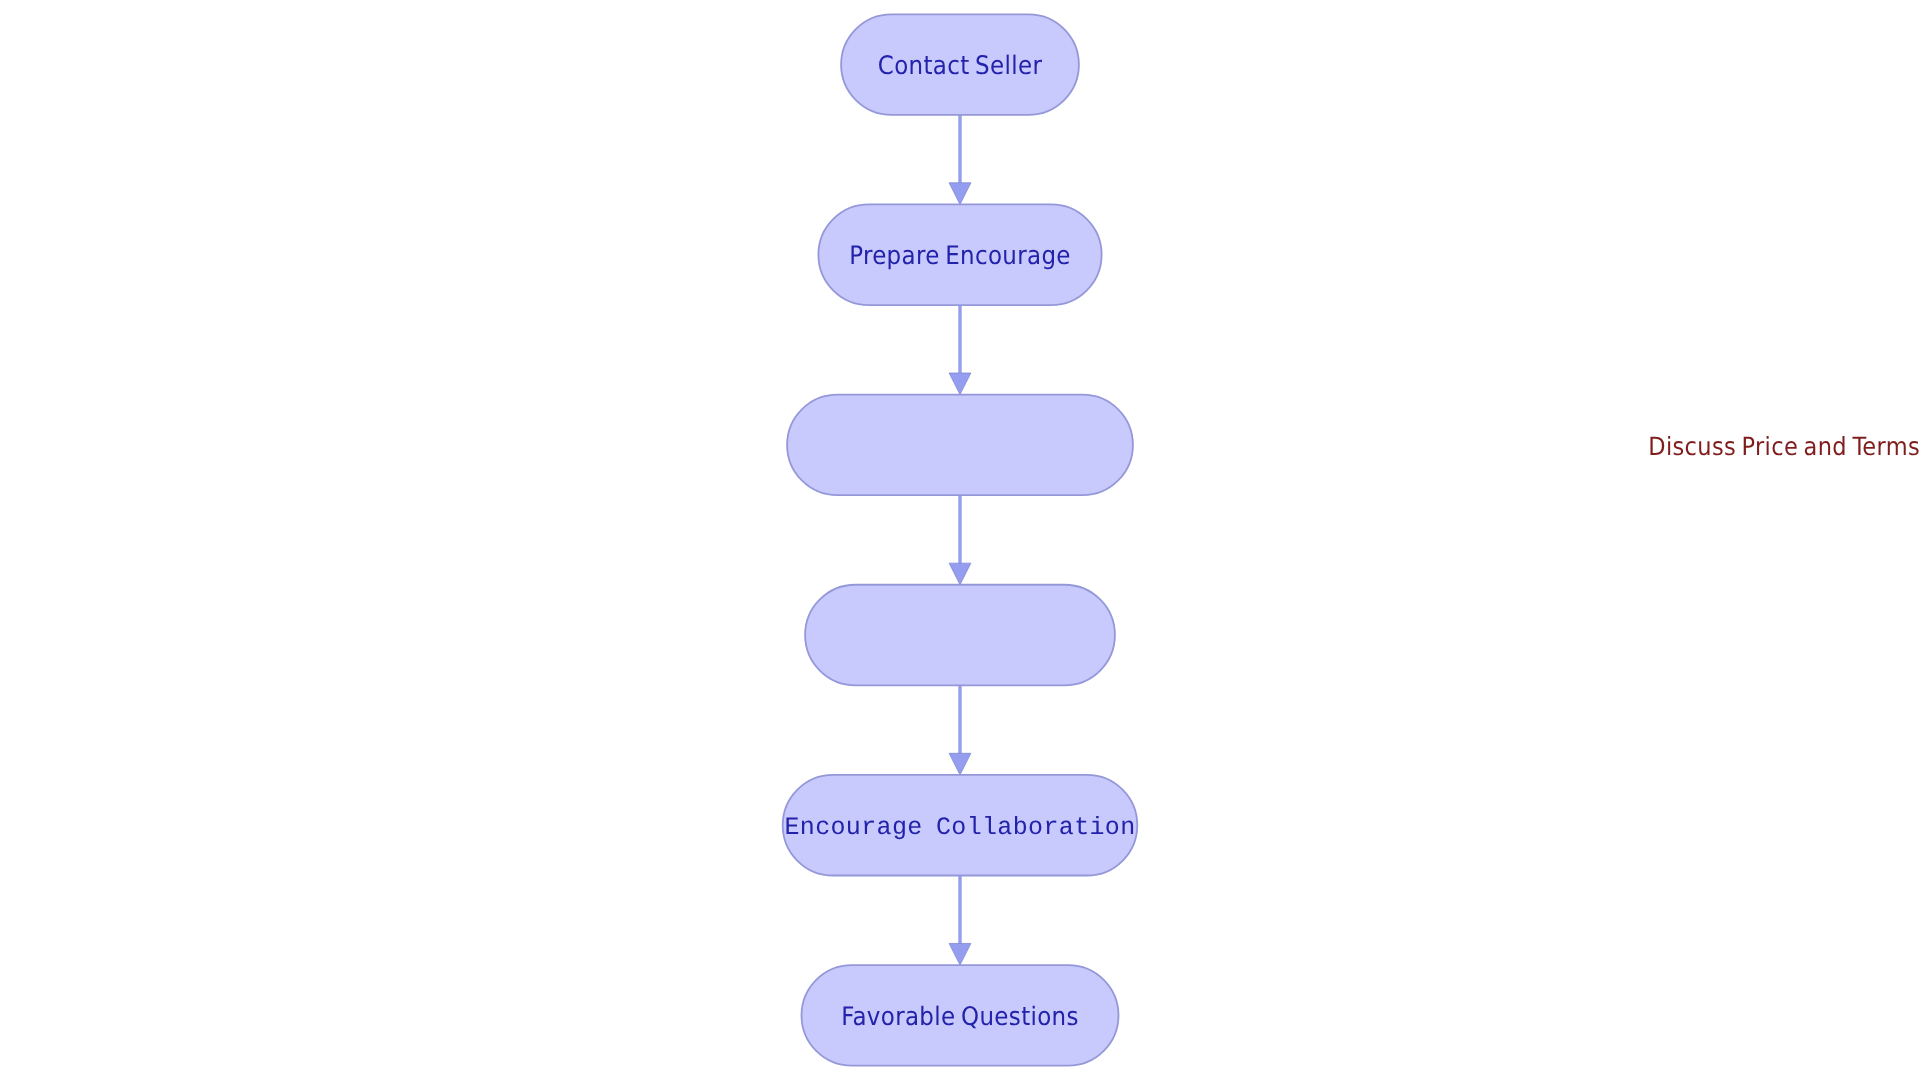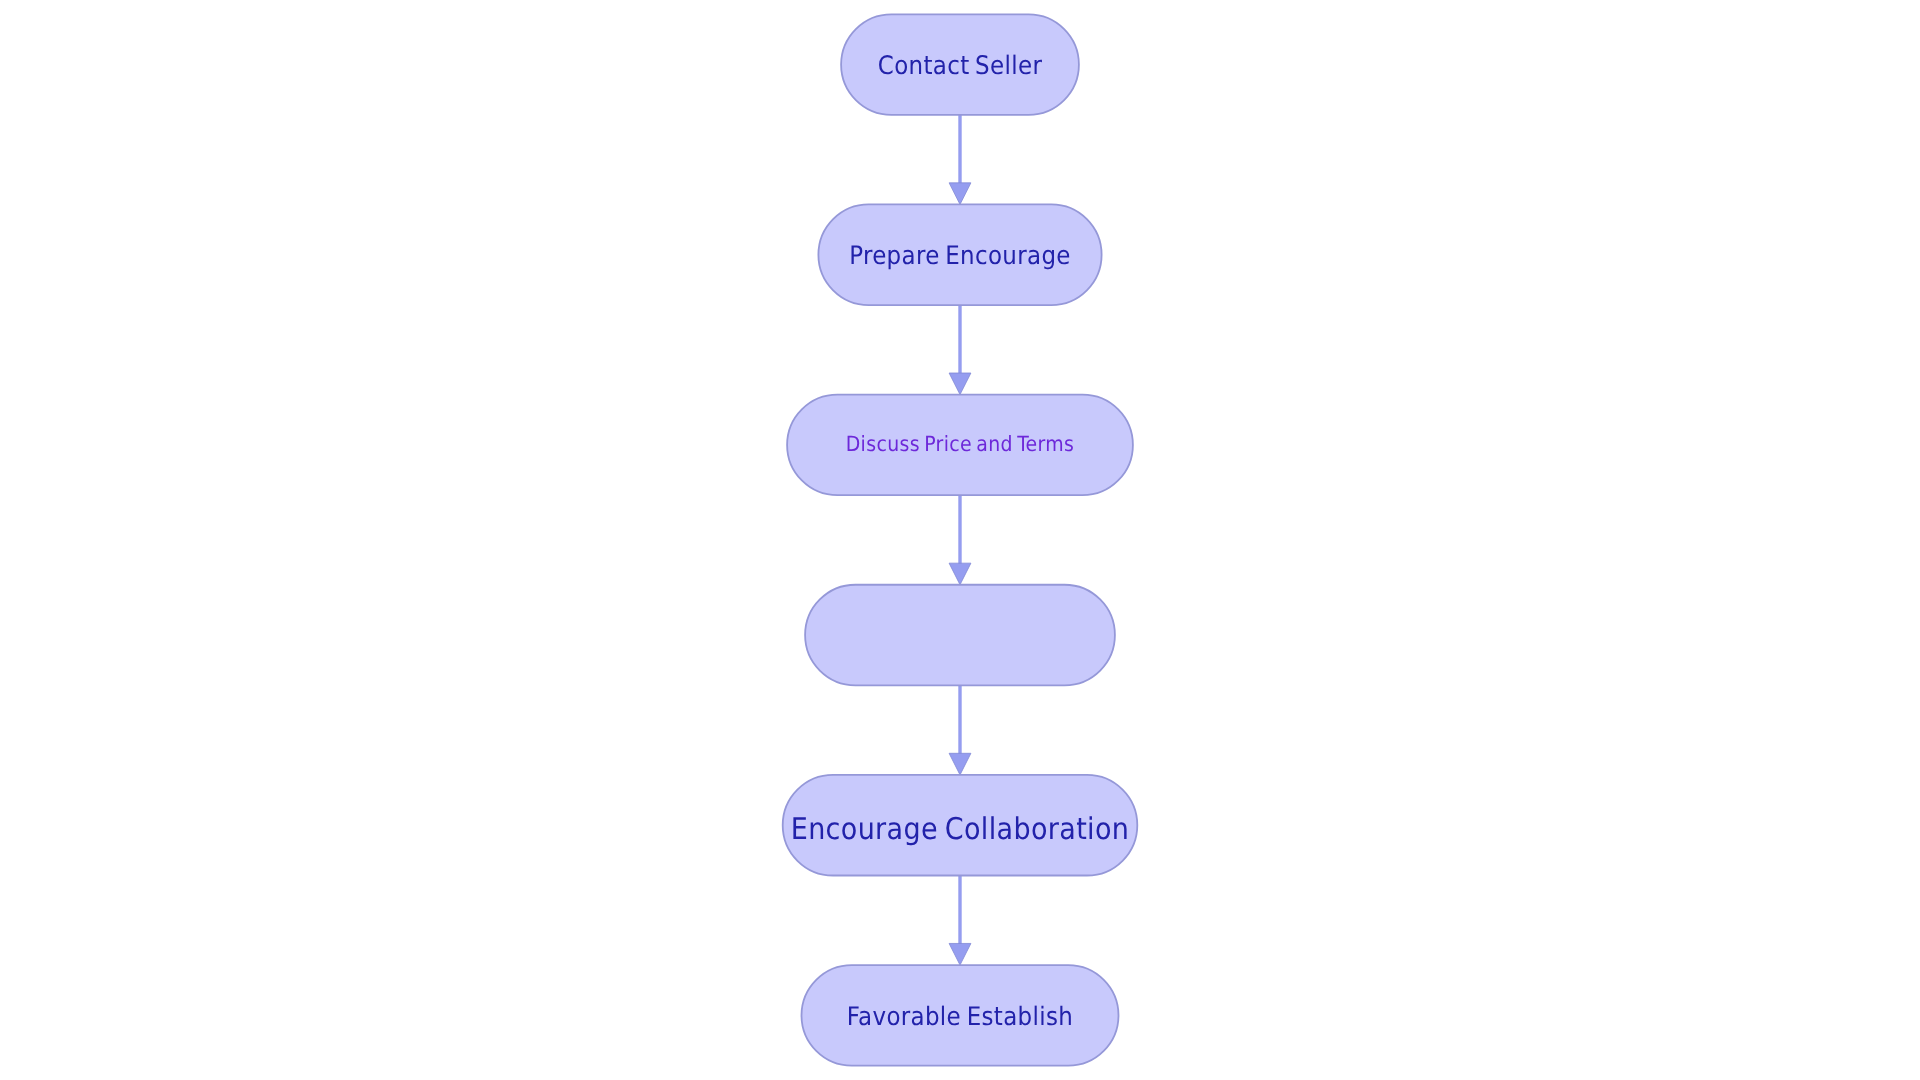--- a/index.html
+++ b/index.html
@@ -74,18 +74,18 @@
         </g>
       <g>
           <rect class="node-shape" x="801.5" y="965.0500000000001" width="317" height="100.6" rx="50.3" ry="50.3" fill="#C8C9FC" stroke="#9598D8" stroke-width="1.8"></rect>
         </g>
     </g>
   </svg>
 
   <div id="labels">
     <div class="node-label" style="top: 54.05px; color: rgb(34, 34, 170); font-size: 25.5px;">Contact Seller</div>
     <div class="node-label" style="top: 244.2px; color: rgb(34, 34, 170); font-size: 25.5px;">Prepare Encourage</div>
-    <div class="node-label" style="top: 434.35px; color: #6d28d9; font-size: 21px;">Discuss Price and Terms</div>
-    <div class="node-label" style="top: 814.65px; color: rgb(34, 34, 170); font-size: 30px;">Encourage Collaboration</div>
-    <div class="node-label" style="top: 1004.8px; color: rgb(34, 34, 170); font-size: 25.5px;">Favorable Establish</div>
+    <div class="node-label" style="top: 434.35px; color: #7f1d1d; font-size: 25px; text-align: right;">Discuss Price and Terms</div>
+    <div class="node-label" style="top: 814.65px; color: rgb(34, 34, 170); font-size: 25px; font-family: Liberation Mono, monospace;">Encourage Collaboration</div>
+    <div class="node-label" style="top: 1004.8px; color: rgb(34, 34, 170); font-size: 25.5px;">Favorable Questions</div>
   </div>
 
 </div>
 
 </body></html>

